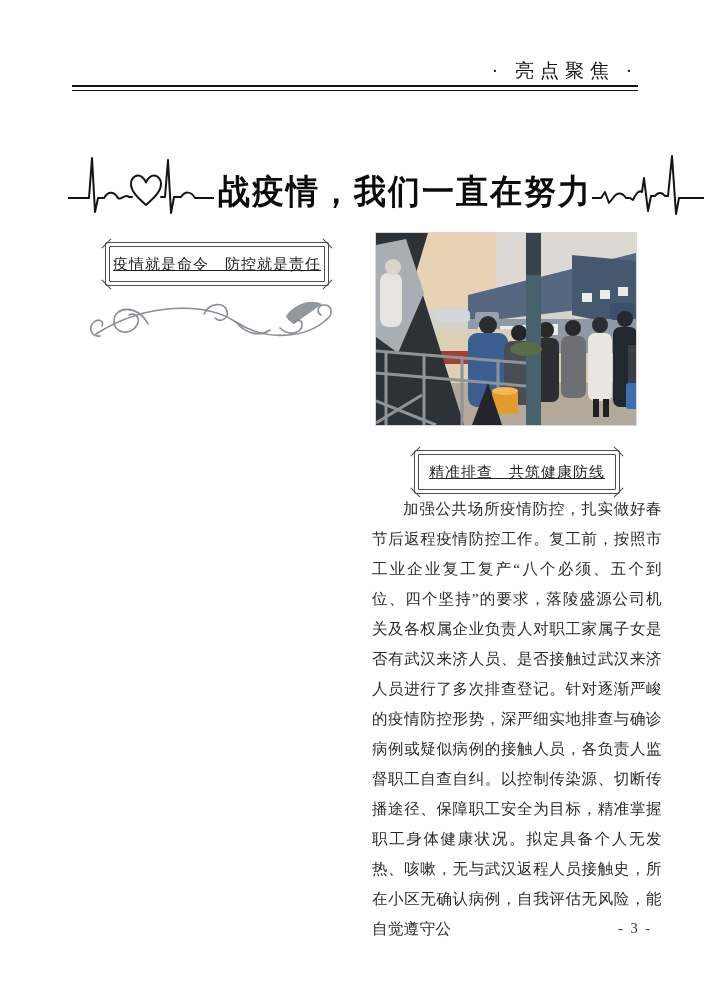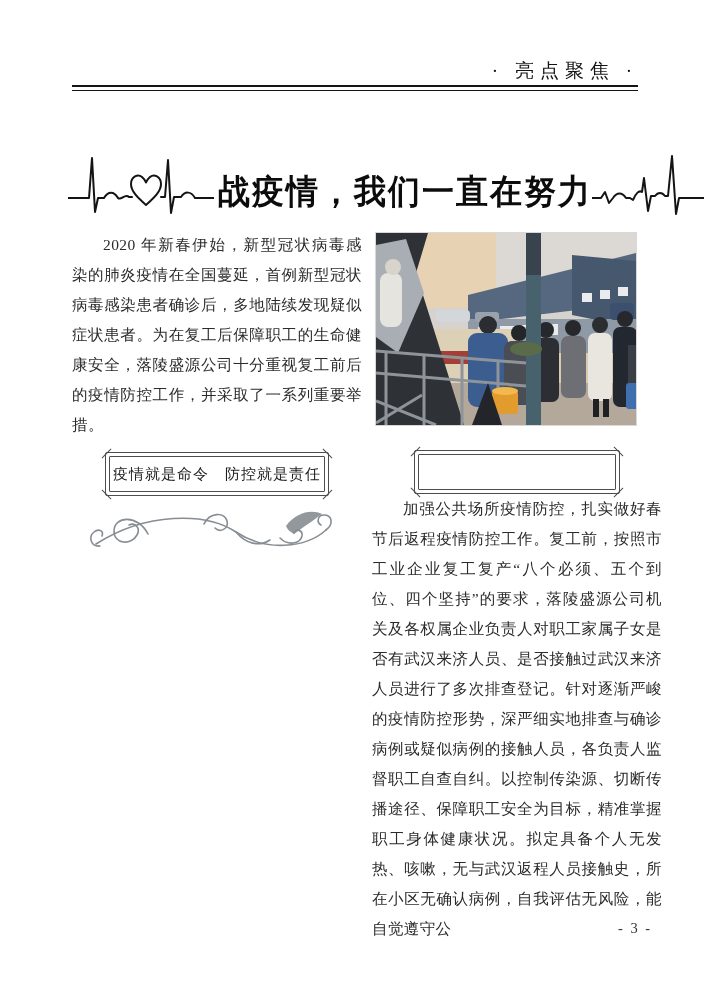--- a/index.html
+++ b/index.html
@@ -40,20 +40,21 @@
   .body-par{
     margin:0;font-size:15.5px;line-height:30px;
     text-align:justify;text-indent:2em;letter-spacing:0.4px;color:#2b2b2b;
   }
   
   .slogan-box{
     position:relative;margin:0 auto;height:42px;
     border:1px solid #4d4d4d;border-radius:2px;
     display:flex;align-items:center;justify-content:center;
     background:#fff;
+    text-decoration:underline;
   }
   .slogan-box .inner{position:absolute;inset:3px;border:1px solid #4d4d4d;border-radius:1px;}
   .slogan-box .label{font-size:15px;letter-spacing:1px;color:#1e1e1e;z-index:1;}
   .c{position:absolute;width:9px;height:9px;}
   .c::before{content:"";position:absolute;left:4px;top:-2px;width:1px;height:13px;background:#4d4d4d;}
   .c-tl{left:-4px;top:-4px;}  .c-tl::before{transform:rotate(45deg);}
   .c-br{right:-4px;bottom:-4px;} .c-br::before{transform:rotate(45deg);}
   .c-tr{right:-4px;top:-4px;}  .c-tr::before{transform:rotate(-45deg);}
   .c-bl{left:-4px;bottom:-4px;} .c-bl::before{transform:rotate(-45deg);}
   .box1{width:222px;margin-top:12px;}
@@ -88,21 +89,20 @@
     </svg>
     <h1 class="page-title">战疫情，我们一直在努力</h1>
     <svg width="112" height="72" viewBox="0 0 112 72" aria-hidden="true">
       <g fill="none" stroke="#141414" stroke-width="2" stroke-linejoin="round" stroke-linecap="round">
         <path d="M0,50 L9,50 L13,44 L17,55 L21,50 C25,44 30,44 34,50 L38,50 L41,52 C44,45 47,42 50,44 L52,30 L56,63 L59,48 L63,48 C66,44 70,44 73,48 L76,48 L80,8 L84,66 L87,50 L112,50"></path>
       </g>
     </svg>
   </div>
 
   <div class="col col-left">
-    <p class="body-par">2020 年新春伊始，新型冠状病毒感染的肺炎疫情在全国蔓延，首例新型冠状病毒感染患者确诊后，多地陆续发现疑似症状患者。为在复工后保障职工的生命健康安全，落陵盛源公司十分重视复工前后的疫情防控工作，并采取了一系列重要举措。</p>
 
     <div class="slogan-box box1">
       <span class="inner"></span>
       <span class="c c-tl"></span>
       <span class="c c-tr"></span>
       <span class="c c-bl"></span>
       <span class="c c-br"></span>
       <span class="label">疫情就是命令　防控就是责任</span>
     </div>
 
@@ -198,20 +198,21 @@
 
       <polygon points="96,192 112,150 126,192" fill="#23252a"></polygon>
     </svg>
 
     <div class="slogan-box box2">
       <span class="inner"></span>
       <span class="c c-tl"></span>
       <span class="c c-tr"></span>
       <span class="c c-bl"></span>
       <span class="c c-br"></span>
+      <span class="label">精准排查　共筑健康防线</span>
     </div>
 
     <p class="body-par after-box-r">加强公共场所疫情防控，扎实做好春节后返程疫情防控工作。复工前，按照市工业企业复工复产“八个必须、五个到位、四个坚持”的要求，落陵盛源公司机关及各权属企业负责人对职工家属子女是否有武汉来济人员、是否接触过武汉来济人员进行了多次排查登记。针对逐渐严峻的疫情防控形势，深严细实地排查与确诊病例或疑似病例的接触人员，各负责人监督职工自查自纠。以控制传染源、切断传播途径、保障职工安全为目标，精准掌握职工身体健康状况。拟定具备个人无发热、咳嗽，无与武汉返程人员接触史，所在小区无确认病例，自我评估无风险，能自觉遵守公</p>
   </div>
 
   <div class="page-number">- 3 -</div>
 
 </div>
 
 </body></html>

